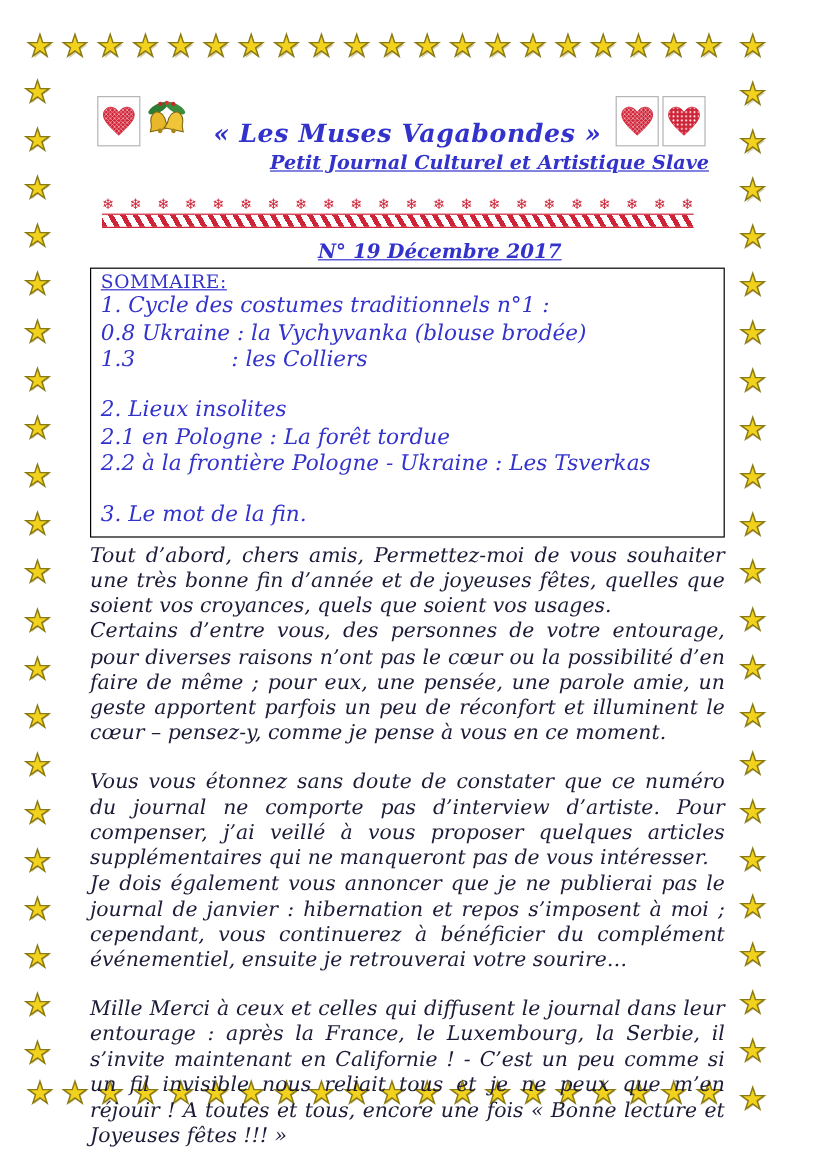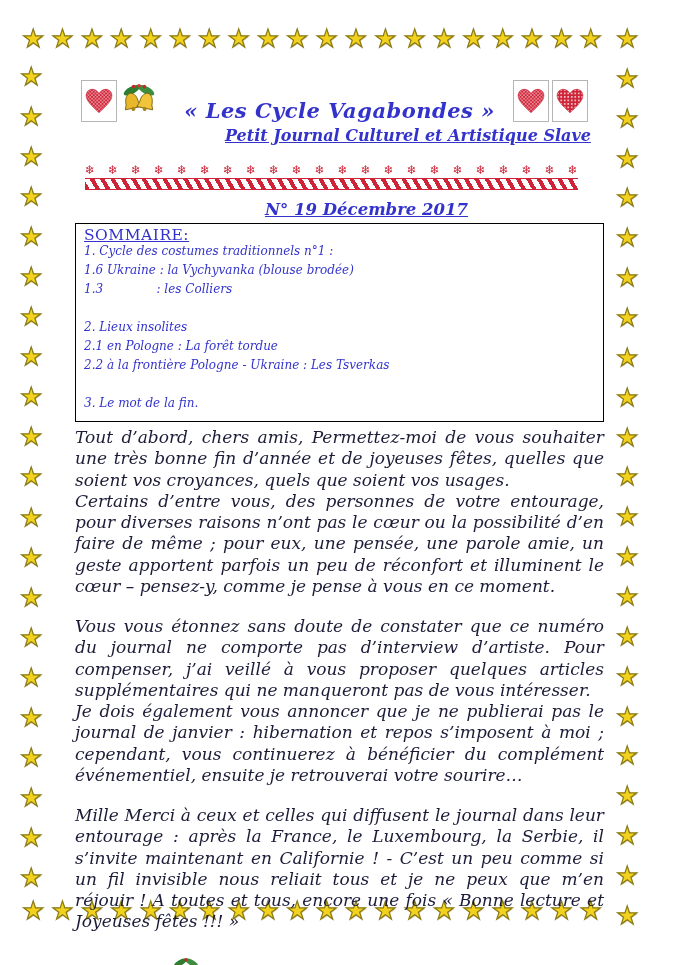--- a/index.html
+++ b/index.html
@@ -70,21 +70,21 @@
   .toc {
     margin-top: 4px;
     border: 1px solid #000000;
     padding: 2px 8px 6px;
   }
   .toc-heading {
     font-size: 15.5px; color: #3333cc; text-decoration: underline;
     letter-spacing: 0.5px;
   }
   .toc-line {
-    font-size: 12px; font-style: italic; color: #3333cc;
+    font-size: 18px; font-style: italic; color: #3333cc;
     line-height: 1.26; min-height: 19px; white-space: pre-wrap;
   }
 
   .body-text { margin-top: 5px; }
   .para {
     margin: 0;
     font-size: 17px; font-style: italic; color: #1c1c38;
     line-height: 1.25; text-align: justify;
   }
   .spacer { height: 19px; }
@@ -242,21 +242,21 @@
           <defs>
             <pattern id="hp3" width="3" height="3" patternUnits="userSpaceOnUse">
               <rect width="3" height="3" fill="#cf2438"></rect>
               <circle cx="1.5" cy="1.5" r="0.7" fill="#ffffff"></circle>
             </pattern>
           </defs>
           <path d="M12 21 C5.5 15 1 10.5 1 6.5 C1 3 3.5 1 6.3 1 C8.8 1 10.9 2.6 12 4.8 C13.1 2.6 15.2 1 17.7 1 C20.5 1 23 3 23 6.5 C23 10.5 18.5 15 12 21 Z" fill="url(#hp3)" stroke="#cf2438" stroke-width="0.6"></path>
         </svg>
       </div>
     </div>
-    <div class="title1">« Les Cycle Vagabondes »</div>
+    <div class="title1">« Les Muses Vagabondes »</div>
     <div class="title2"><span>Petit Journal Culturel et Artistique Slave</span></div>
   </div>
 
   <div class="band">
     <div class="band-flakes">
         <span>❄</span>
         <span>❄</span>
         <span>❄</span>
         <span>❄</span>
         <span>❄</span>
@@ -279,21 +279,21 @@
         <span>❄</span>
       </div>
     <div class="band-stripes"></div>
   </div>
 
   <div class="issue"><span>N° 19 Décembre 2017</span></div>
 
   <div class="toc">
     <div class="toc-heading">SOMMAIRE:</div>
     <div class="toc-line">1. Cycle des costumes traditionnels n°1 :</div>
-    <div class="toc-line">1.6 Ukraine : la Vychyvanka (blouse brodée)</div>
+    <div class="toc-line">0.8 Ukraine : la Vychyvanka (blouse brodée)</div>
     <div class="toc-line">1.3              : les Colliers</div>
     <div class="toc-line"></div>
     <div class="toc-line">2. Lieux insolites</div>
     <div class="toc-line">2.1 en Pologne : La forêt tordue</div>
     <div class="toc-line">2.2 à la frontière Pologne - Ukraine : Les Tsverkas</div>
     <div class="toc-line"></div>
     <div class="toc-line">3. Le mot de la fin.</div>
   </div>
 
   <div class="body-text">

